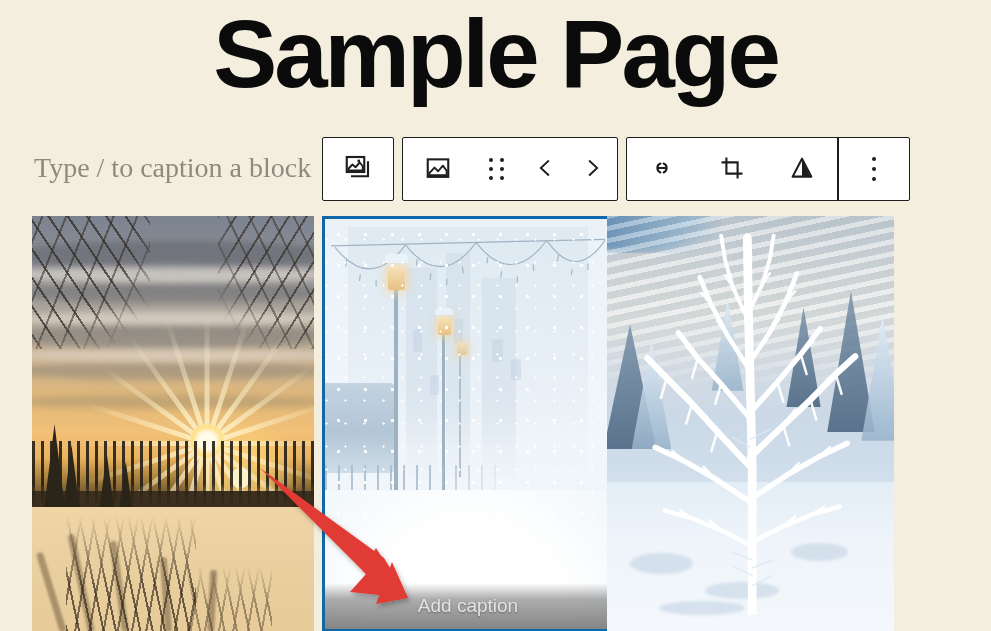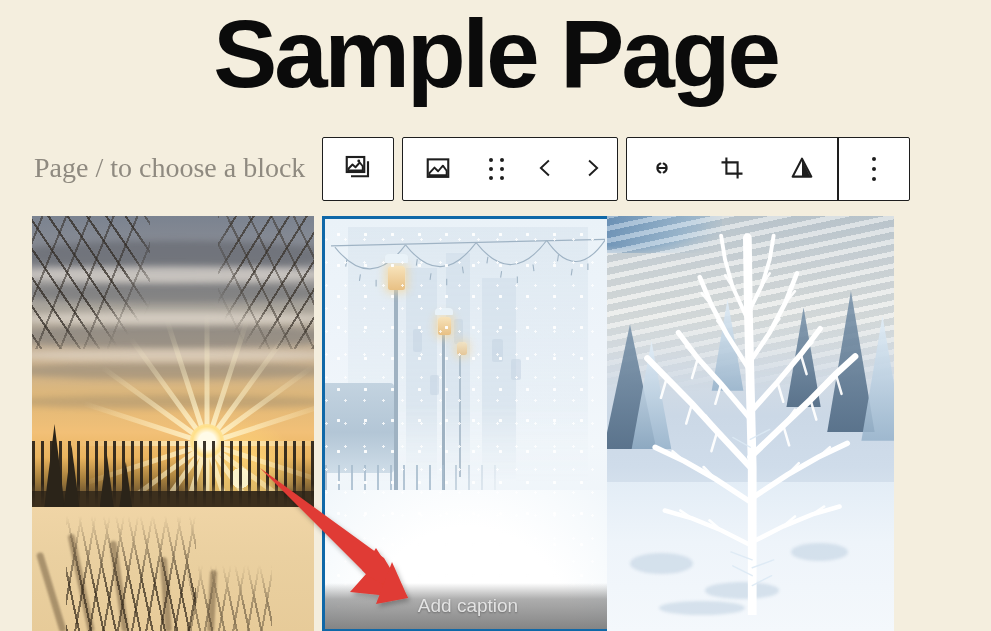--- a/index.html
+++ b/index.html
@@ -495,21 +495,21 @@
   .arrow-anno svg { display: block; width: 100%; height: 100%; }
 </style>
 </head>
 <body>
 
 <div class="page">
 
   <div class="page-title">Sample Page</div>
 
   <div class="placeholder-row">
-    <div class="block-placeholder">Page / to choose a block</div>
+    <div class="block-placeholder">Type / to caption a block</div>
   </div>
 
   <div class="toolbar">
 
     <div class="tb-group">
       <button class="tb-btn tb-single">
         <span class="tb-icon">
           <svg width="30" height="30" viewBox="0 0 24 24" aria-hidden="true">
             <rect x="3" y="3.2" width="14" height="12" fill="none" stroke="#1e1e1e" stroke-width="1.7"></rect>
             <path d="M4.3 12.6 L7.6 9.2 L10 11.4 L13.4 7.6 L15.8 10.6 L15.8 14 L4.3 14 Z" fill="none" stroke="#1e1e1e" stroke-width="1.5" stroke-linejoin="round"></path>

